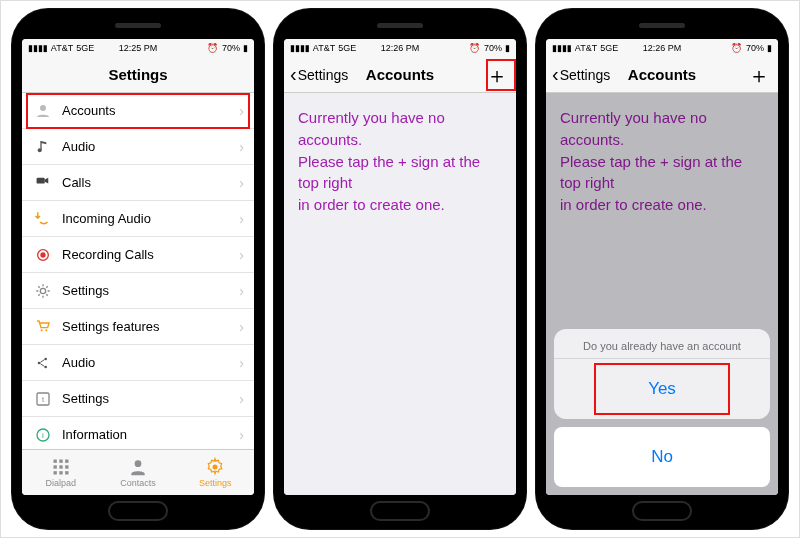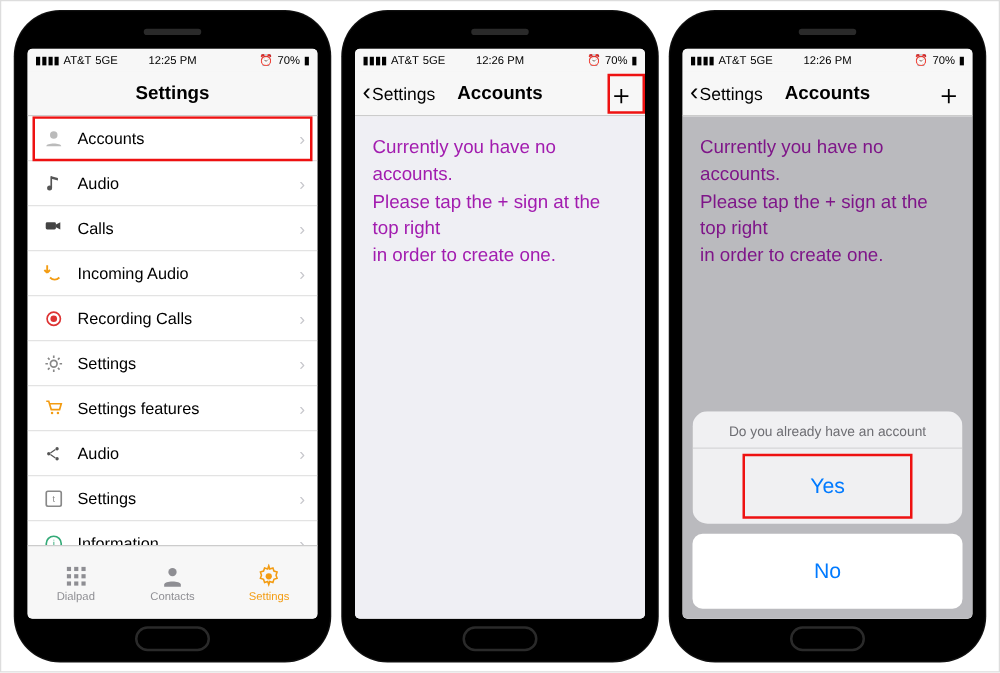--- a/index.html
+++ b/index.html
@@ -71,21 +71,21 @@
     padding: 0 10px; border-bottom:1px solid #e3e3e3;
     font-size:13px; color:#000; position:relative;
   }
   .row .icon-slot { width:22px; display:flex; justify-content:center; margin-right:8px;}
   .row .chev { position:absolute; right:10px; color:#c7c7cc; font-size:14px;}
   .highlight-box {
     position:absolute; border:2px solid #e11; pointer-events:none;
   }
   .emptymsg { padding:14px 14px; font-size:15px; color:#a21caf; line-height:1.45;}
   .tabbar {
-    height:59px; background:#f7f7f7; border-top:1px solid #ccc;
+    height:46px; background:#f7f7f7; border-top:1px solid #ccc;
     display:flex;
   }
   .tab {
     flex:1; display:flex; flex-direction:column; align-items:center; justify-content:center;
     font-size:9px; color:#8e8e93; gap:1px;
   }
   .tab.active { color:#f39c12; }
   .tab svg { width:20px; height:20px; }
   .actionsheet {
     position:absolute; left:8px; right:8px; bottom:8px;

